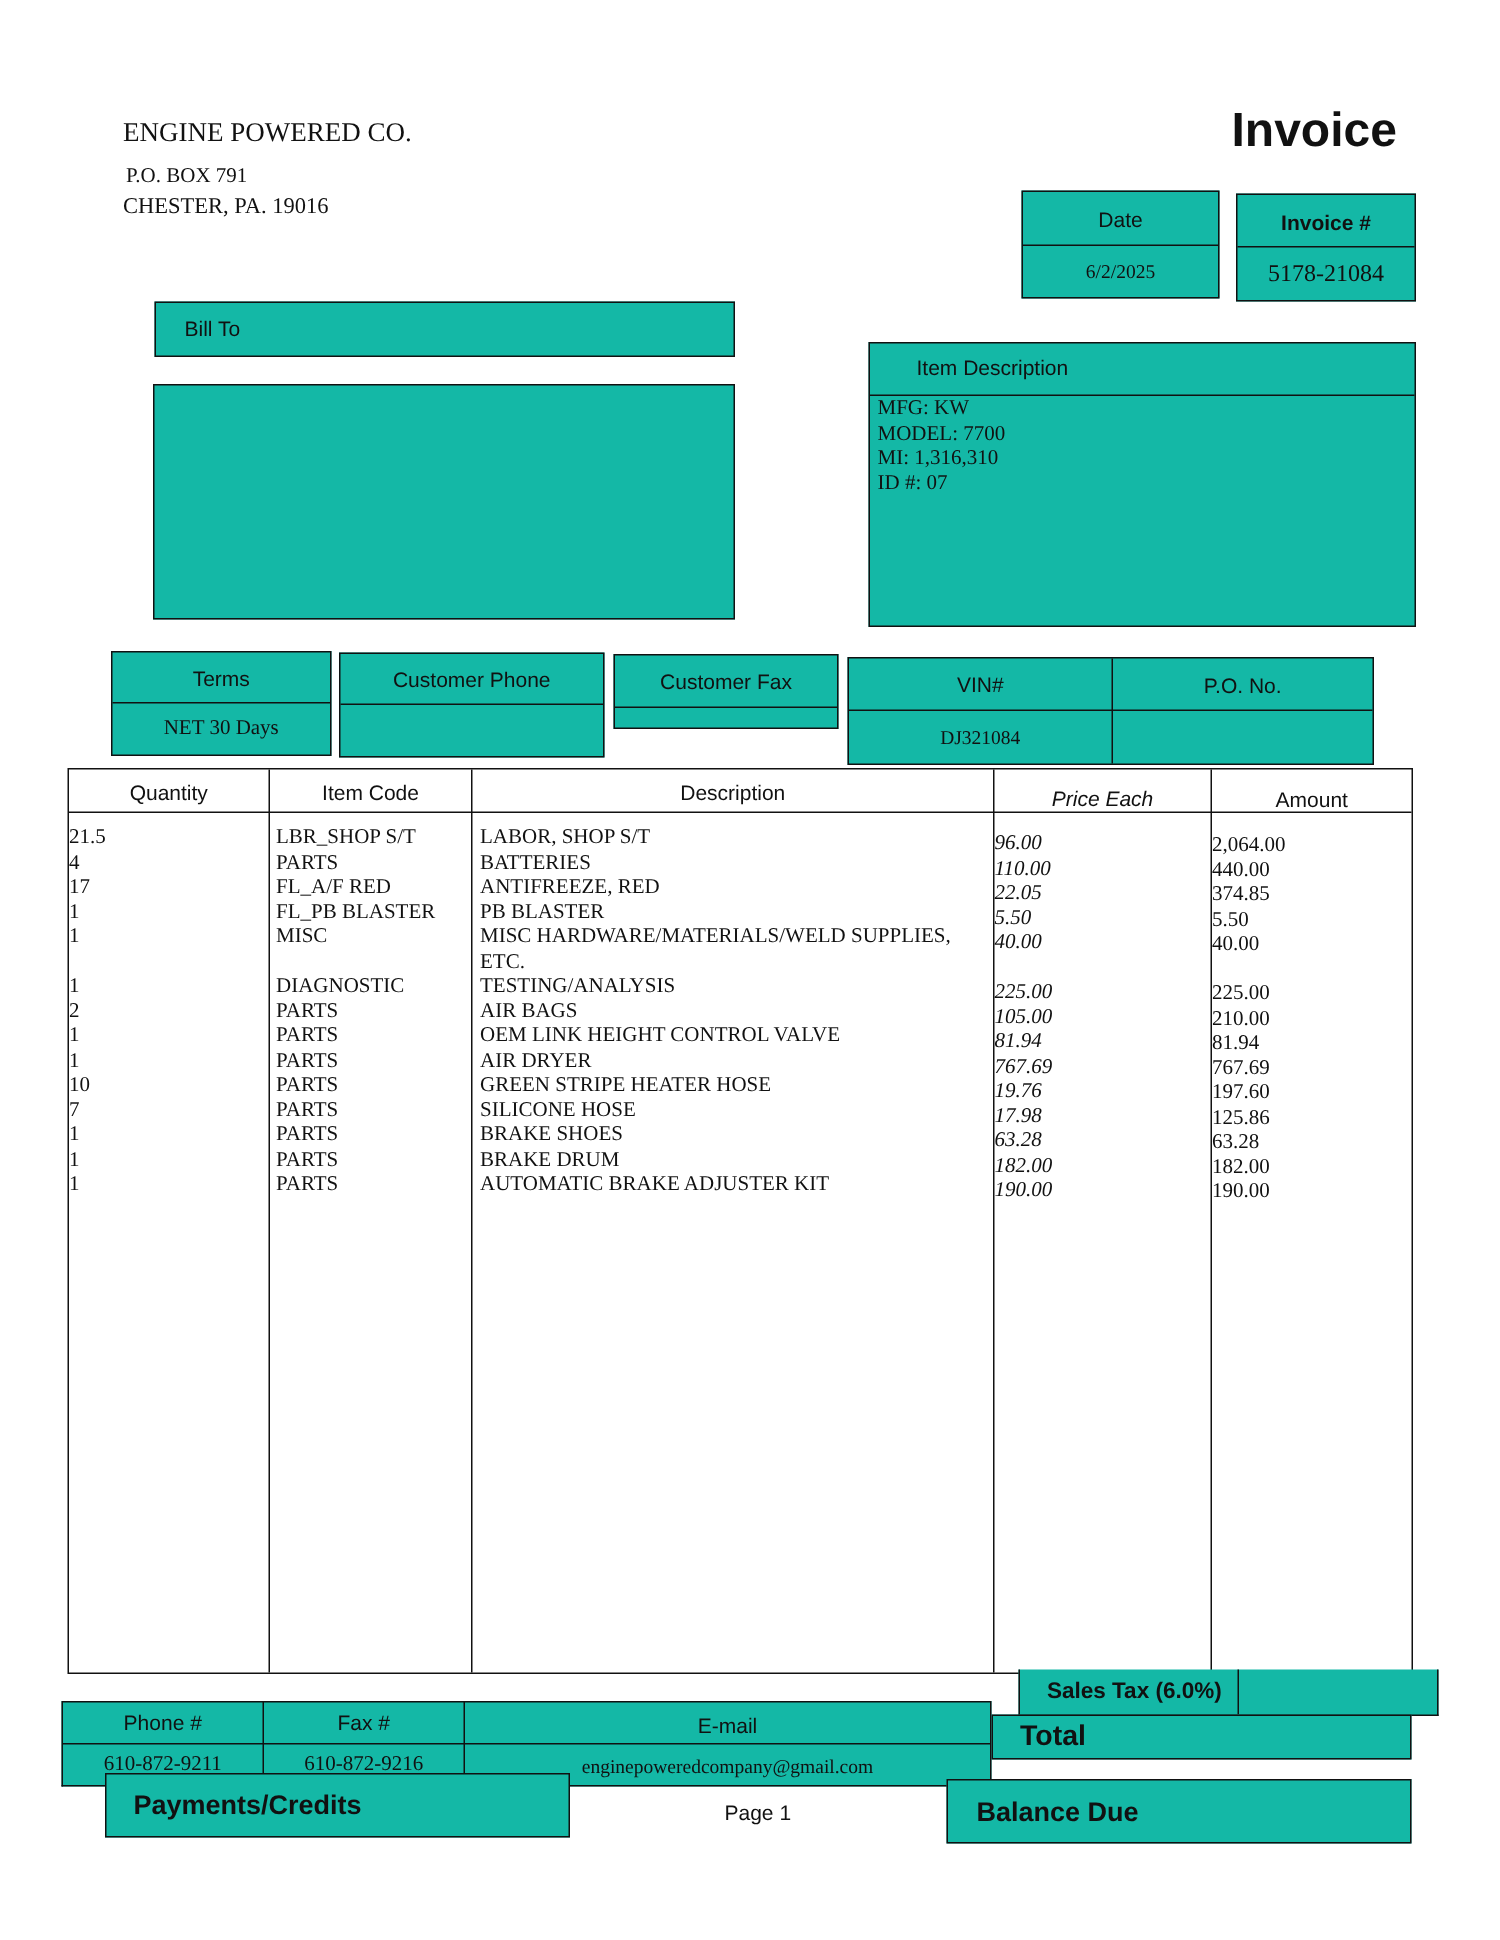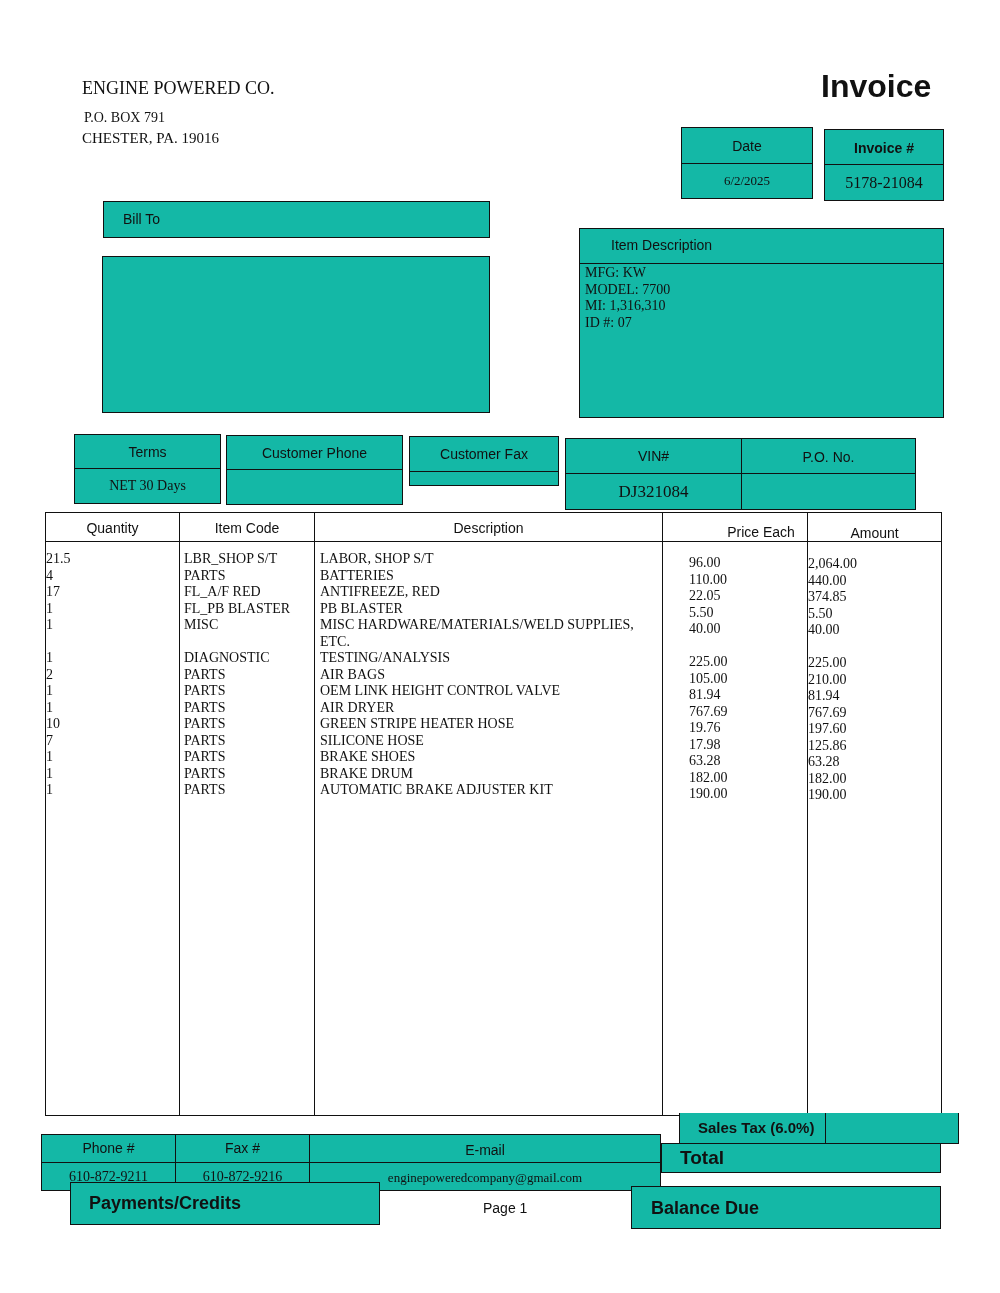--- a/index.html
+++ b/index.html
@@ -78,21 +78,21 @@
 </div>
 <div class="box" style="left:409px; top:436px; width:150px; height:50px;">
   <div class="cell-center hdr" style="top:0; height:34px;">Customer Fax</div>
   <div class="hline" style="top:34px;"></div>
   <div class="cell-center val" style="top:35px; height:34px;"></div>
 </div>
 <div class="box" style="left:565px; top:438px; width:351px; height:72px;">
   <div class="vline" style="left:175px;"></div>
   <div class="hline" style="top:34px;"></div>
   <div class="abs hdr" style="left:0; width:175px; top:0; height:34px; display:flex; align-items:center; justify-content:center;">VIN#</div>
-  <div class="abs val" style="left:0; width:175px; top:35px; height:35px; display:flex; align-items:center; justify-content:center; font-size:17px;text-align:right;">DJ321084</div>
+  <div class="abs val" style="left:0; width:175px; top:35px; height:35px; display:flex; align-items:center; justify-content:center; font-size:13px;text-align:right;">DJ321084</div>
   <div class="abs hdr" style="left:176px; right:0; top:0; height:36px; display:flex; align-items:center; justify-content:center;">P.O. No.</div>
   <div class="abs val" style="left:176px; right:0; top:35px; height:35px; display:flex; align-items:center; justify-content:center;"></div>
 </div>
 
 <div class="items">
   <div class="hline" style="top:28px;"></div>
   <div class="vline" style="left:133px;"></div>
   <div class="vline" style="left:268px;"></div>
   <div class="vline" style="left:616px;"></div>
   <div class="vline" style="left:761px;"></div>
@@ -150,21 +150,21 @@
         <div class="row">AIR BAGS</div>
         <div class="row">OEM LINK HEIGHT CONTROL VALVE</div>
         <div class="row">AIR DRYER</div>
         <div class="row">GREEN STRIPE HEATER HOSE</div>
         <div class="row">SILICONE HOSE</div>
         <div class="row">BRAKE SHOES</div>
         <div class="row">BRAKE DRUM</div>
         <div class="row">AUTOMATIC BRAKE ADJUSTER KIT</div>
       </div>
   </div>
-  <div class="col" style="left:643px; width:144px;">
+  <div class="col" style="left:617px; width:144px;font-style:italic;">
     <div class="colhdr" style="top:4px;">Price Each</div>
     <div class="rows right" id="col-price_each" style="top:42px;">
         <div class="row">96.00</div>
         <div class="row">110.00</div>
         <div class="row">22.05</div>
         <div class="row">5.50</div>
         <div class="row">40.00</div>
         <div class="row"></div>
         <div class="row">225.00</div>
         <div class="row">105.00</div>

